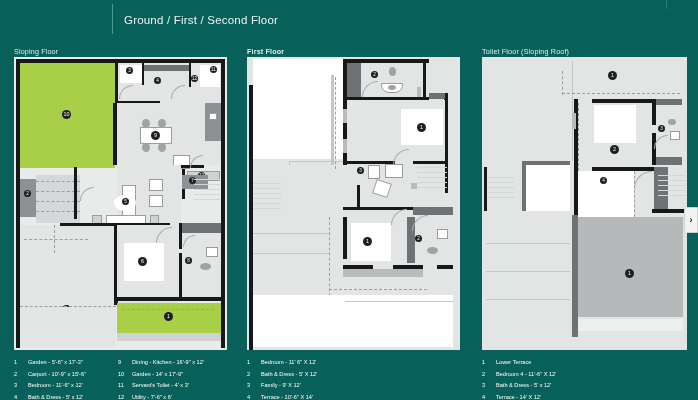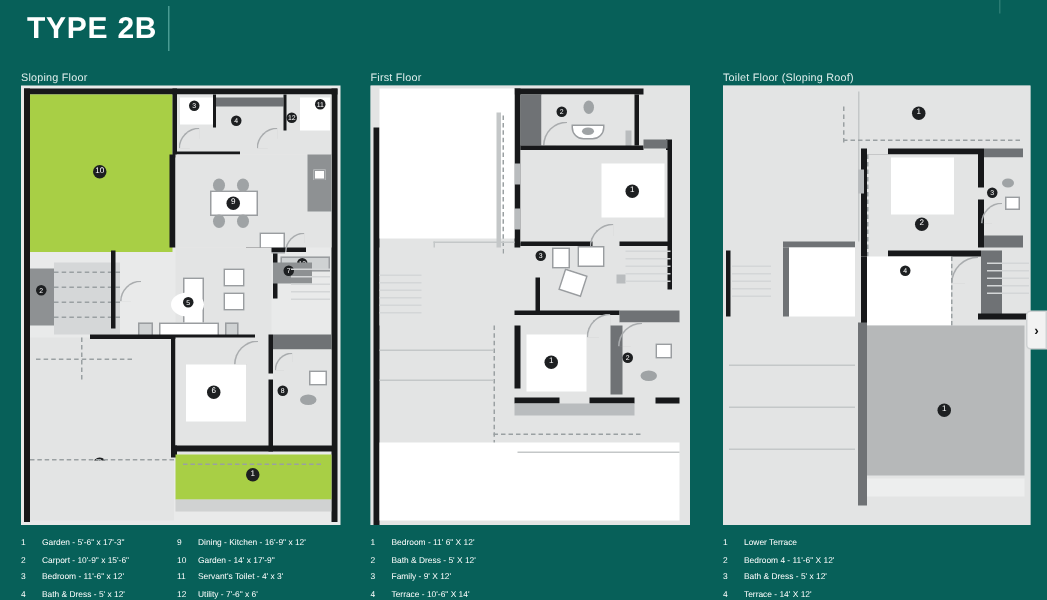--- a/index.html
+++ b/index.html
@@ -94,27 +94,27 @@
     background:#f2f2f2; border:1px solid #cfd2d3;
     border-radius:3px 0 0 3px;
     color:#111; font-size:9px; font-weight:bold;
     line-height:24px; text-align:center; cursor:pointer;
   }
 </style>
 </head>
 <body>
 
 <div class="header">
-  <div class="header-title">TYPE 2B</div>
   <div class="header-divider"></div>
+  <div class="header-sub">Ground / First / Second Floor</div>
   <div class="header-tick"></div>
 </div>
 
 <div class="panel-label" style="left:14px;top:47px;">Sloping Floor</div>
-<div class="panel-label" style="left:247px;top:47px;">First Floor</div>
+<div class="panel-label" style="left:247px;top:47px;font-weight:bold;">First Floor</div>
 <div class="panel-label" style="left:482px;top:47px;">Toilet Floor (Sloping Roof)</div>
 
 <div class="plan" id="plan-ground">
 
   <div class="w" style="left:2px;top:2px;width:4px;height:289px;"></div>
   <div class="w" style="left:2px;top:2px;width:209px;height:4px;"></div>
   <div class="w" style="left:207px;top:2px;width:4px;height:289px;"></div>
 
   <div class="gr" style="left:6px;top:6px;width:95px;height:105px;"></div>
   <div class="marker" style="left:48px;top:53px;">10</div>

